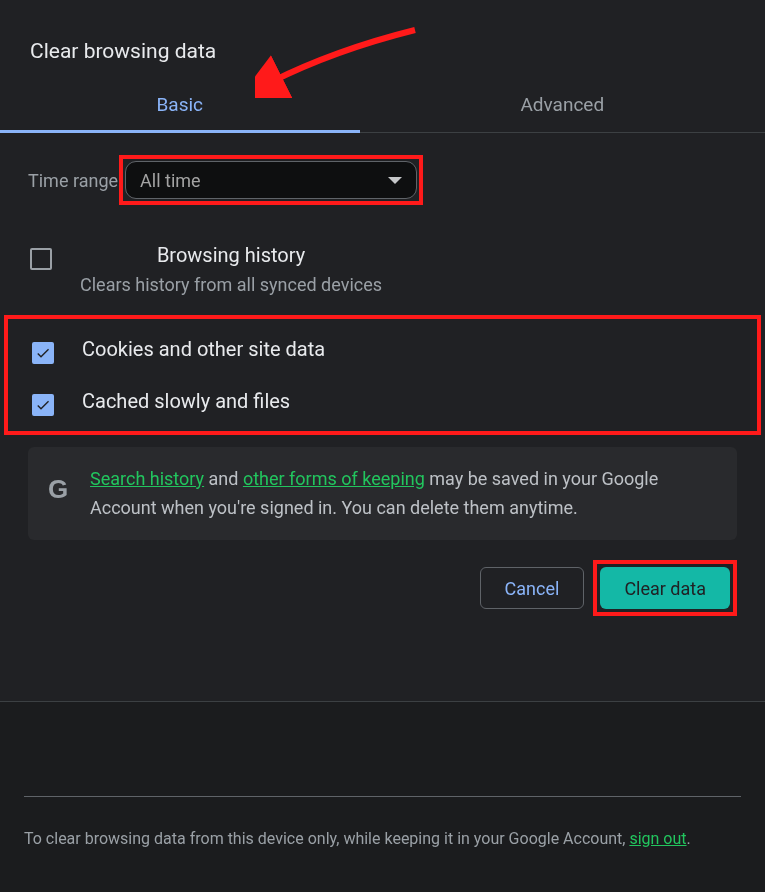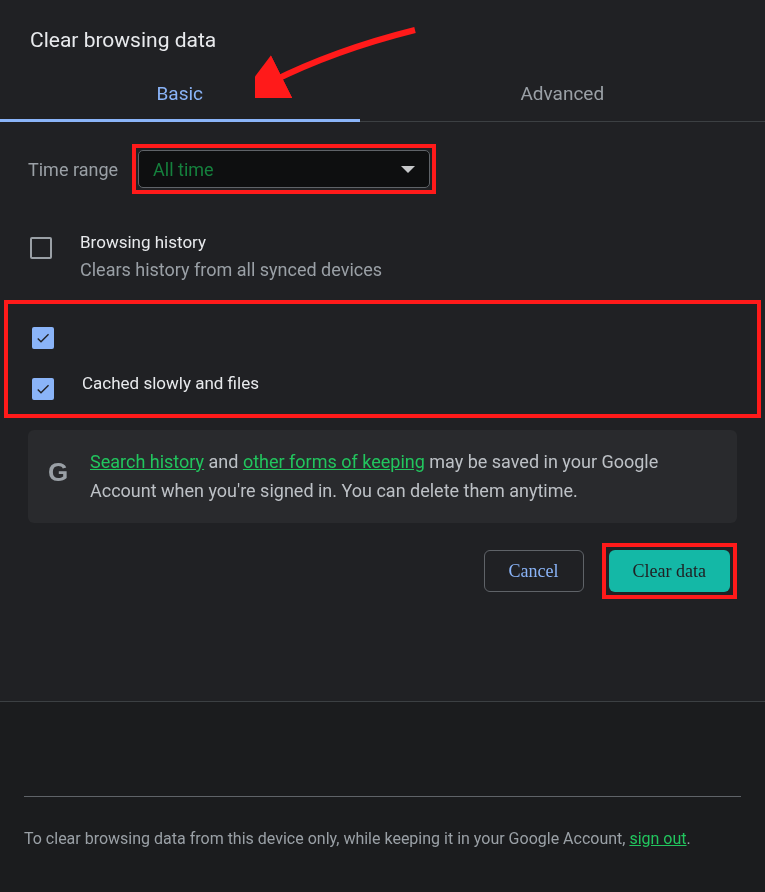--- a/index.html
+++ b/index.html
@@ -10,20 +10,21 @@
     font-family: Roboto, 'Segoe UI', Arial, sans-serif;
     color: #e8eaed;
     overflow: hidden;
     position: relative;
   }
   .dialog-title {
     font-size: 21px;
     font-weight: 400;
     color: #e8eaed;
     padding: 28px 0 22px 30px;
+    margin-top: 11px;
   }
   .tabs {
     display: flex;
     width: 100%;
     border-bottom: 1px solid #3c4043;
     position: relative;
   }
   .tab {
     flex: 0.47;
     text-align: center;
@@ -43,42 +44,42 @@
     width: 47%;
     height: 3px;
     background: #8ab4f8;
   }
   .content {
     padding: 22px 28px 0 28px;
   }
   .time-row {
     display: flex;
     align-items: center;
-    gap: 14px;
+    gap: 1px;
     margin-bottom: 30px;
   }
   .time-label {
     color: #9aa0a6;
     font-size: 18px;
   }
   .select-wrap {
     border: 4px solid #ff1a1a;
     padding: 2px;
   }
   .time-select {
     display: flex;
     align-items: center;
     justify-content: space-between;
     width: 292px;
     height: 38px;
     padding: 0 14px;
     background: #0e0f10;
     border: 1px solid #5f6368;
-    border-radius: 5px;
-    color: #15803d;
+    border-radius: 11px;
+    color: #a3a3a3;
     font-size: 18px;
     cursor: pointer;
   }
   .caret {
     width: 0; height: 0;
     border-left: 7px solid transparent;
     border-right: 7px solid transparent;
     border-top: 7px solid #c6c8ca;
   }
   .option-row {
@@ -99,23 +100,24 @@
     cursor: pointer;
   }
   .checkbox.checked {
     background: #8ab4f8;
     border-color: #8ab4f8;
     color: #202124;
   }
   .checkbox.checked svg { display: block; }
   .checkbox svg { display: none; width: 16px; height: 16px; }
   .opt-label {
-    font-size: 17px;
+    font-size: 20px;
     color: #e8eaed;
     margin-bottom: 4px;
+    text-align: center;
   }
   .opt-desc {
     font-size: 18px;
     color: #9aa0a6;
     line-height: 1.55;
   }
   .highlight-box {
     border: 4px solid #ff1a1a;
     margin: 0 -24px 12px -24px;
     padding: 10px 22px 6px 22px;
@@ -139,24 +141,23 @@
     font-family: Arial;
     margin-top: 4px;
     flex-shrink: 0;
     width: 24px;
     text-align: center;
   }
   .link { color: #22c55e; text-decoration: underline; cursor: pointer; }
   .button-row {
     display: flex;
     justify-content: flex-end;
-    gap: 18px;
+    gap: 9px;
     padding: 20px 28px 20px 0;
     align-items: center;
-    font-family: Liberation Serif, serif;
   }
   .btn {
     height: 42px;
     padding: 0 24px;
     border-radius: 6px;
     font-size: 18px;
     display: flex;
     align-items: center;
     cursor: pointer;
   }
@@ -231,20 +232,21 @@
   </div>
 
   <div class="highlight-box">
     <div class="option-row">
       <div class="checkbox checked">
         <svg viewBox="0 0 24 24">
             <path d="M9 16.17 4.83 12l-1.42 1.41L9 19 21 7l-1.41-1.41z" fill="#202124"></path>
           </svg>
       </div>
       <div>
+        <div class="opt-label">Cookies and other site data</div>
       </div>
     </div>
 
     <div class="option-row" style="padding-bottom:8px">
       <div class="checkbox checked">
         <svg viewBox="0 0 24 24">
             <path d="M9 16.17 4.83 12l-1.42 1.41L9 19 21 7l-1.41-1.41z" fill="#202124"></path>
           </svg>
       </div>
       <div>

